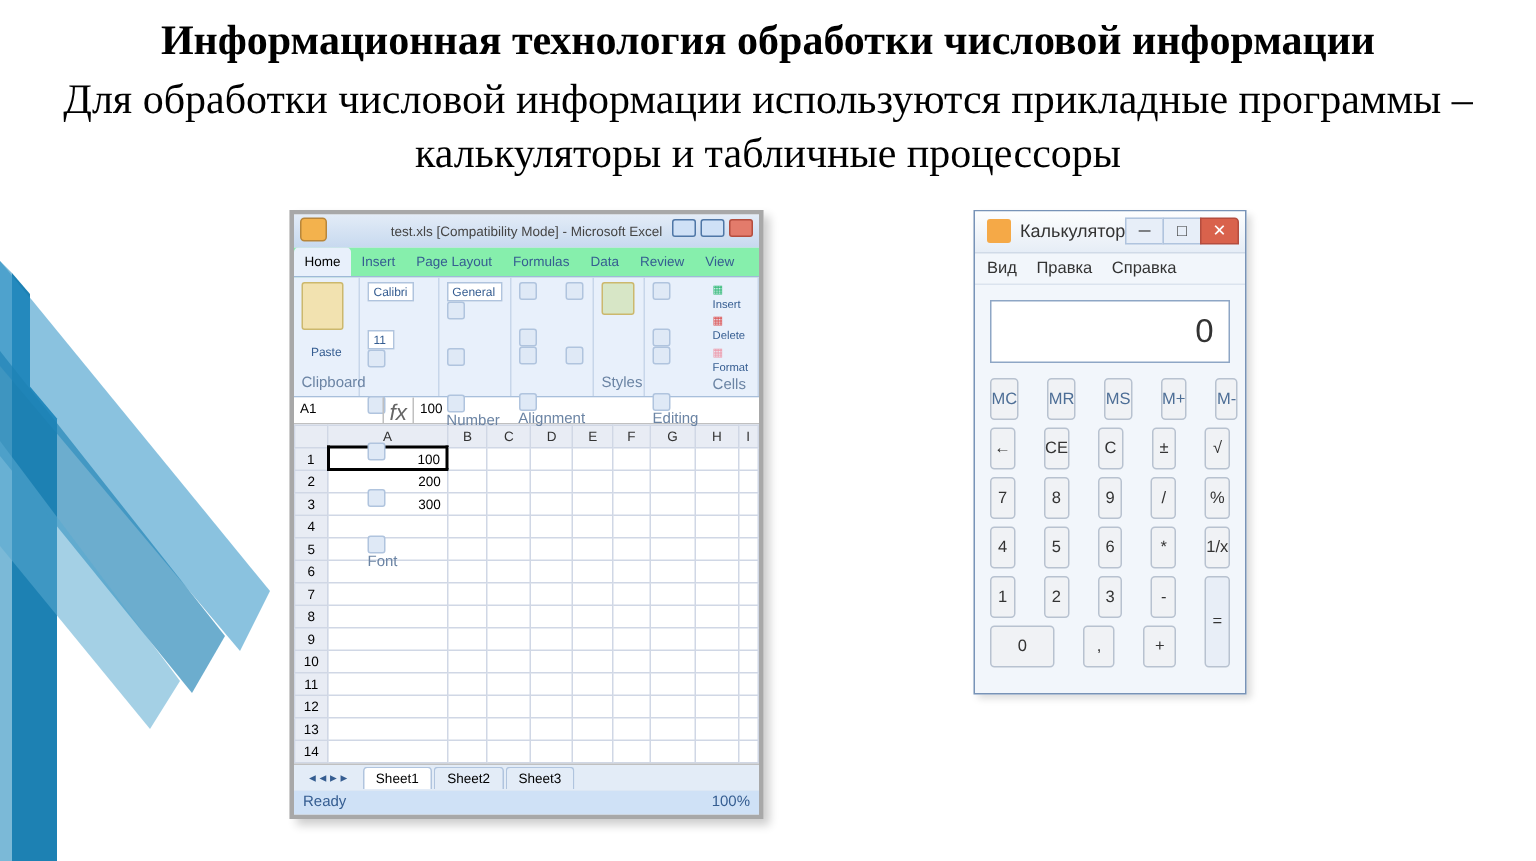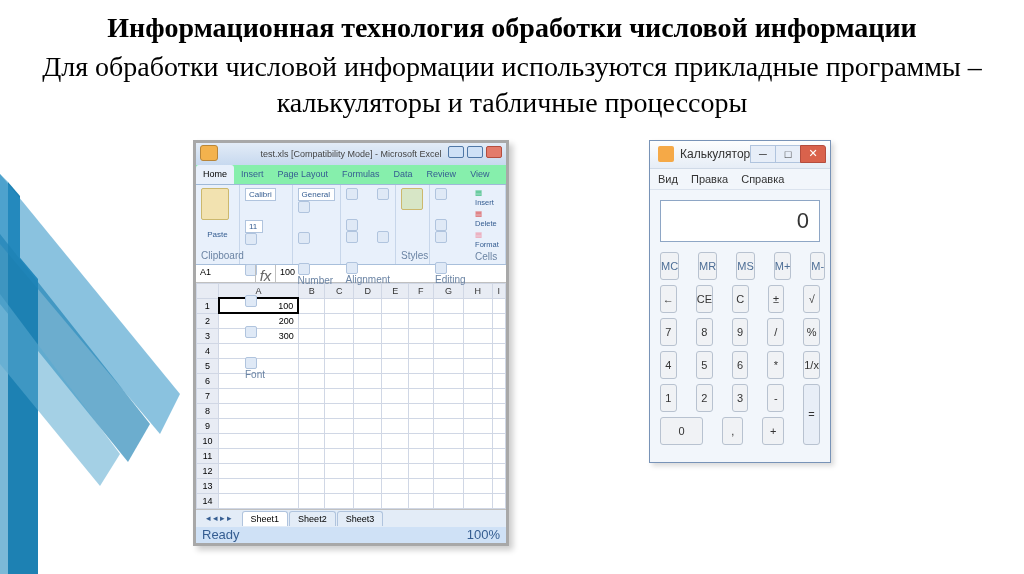--- a/index.html
+++ b/index.html
@@ -34,21 +34,21 @@
 .xl-grid table{border-collapse:collapse;width:100%}
 .xl-grid th,.xl-grid td{border:1px solid #d0d7e5;height:15px;text-align:center;font-weight:normal}
 .xl-grid th{background:#e8ecf4;color:#333}
 .xl-grid td.rowh{background:#e8ecf4;width:22px}
 .xl-grid td.sel{border:2px solid #000;font-weight:normal;text-align:right;padding-right:4px}
 .xl-grid td.val{text-align:right;padding-right:4px}
 .xl-sheets{background:#e3ecf7;height:18px;display:flex;align-items:center;font-size:9px;border-top:1px solid #c0c0c0}
 .xl-sheets .nav{padding:0 10px;color:#355d91}
 .xl-sheets .sh{padding:2px 8px;border:1px solid #b0c4de;border-bottom:none;background:#fff;border-radius:3px 3px 0 0;margin-right:1px}
 .xl-sheets .sh.in{background:#e3ecf7}
-.xl-status{background:#cfe1f6;height:16px;display:flex;justify-content:space-between;align-items:center;font-size:13px;padding:0 6px;color:#355d91}
+.xl-status{background:#cfe1f6;height:16px;display:flex;justify-content:space-between;align-items:center;font-size:10px;padding:0 6px;color:#355d91}
 
 .calc{width:182px;border:1px solid #7893b7;background:#f2f6fb;font-family:"Segoe UI",Tahoma,sans-serif;text-align:left;box-shadow:3px 3px 5px rgba(0,0,0,.15)}
 .calc-title{height:28px;background:linear-gradient(#fdfefe,#e6edf6);display:flex;align-items:center;padding:0 8px;font-size:12px;color:#333;position:relative;border-bottom:1px solid #d0dae7}
 .calc-title .cicon{width:16px;height:16px;background:#f5a947;border-radius:2px;margin-right:6px}
 .calc-title .winbtns{position:absolute;right:4px;top:4px;display:flex}
 .calc-title .winbtns span{width:26px;height:18px;display:flex;align-items:center;justify-content:center;font-size:11px;border:1px solid #b0c4de;margin-left:-1px;background:#e7eef8}
 .calc-title .winbtns span.close{background:#d9624c;color:#fff;border-color:#b44d3e;border-radius:0 3px 0 0}
 .calc-menu{background:#f2f6fb;padding:4px 8px;font-size:11px;color:#333;border-bottom:1px solid #dbe3ee}
 .calc-menu span{margin-right:10px}
 .calc-disp{margin:10px;height:42px;background:#fff;border:1px solid #8ea6c5;display:flex;align-items:center;justify-content:flex-end;padding-right:10px;font-size:22px;color:#333}

